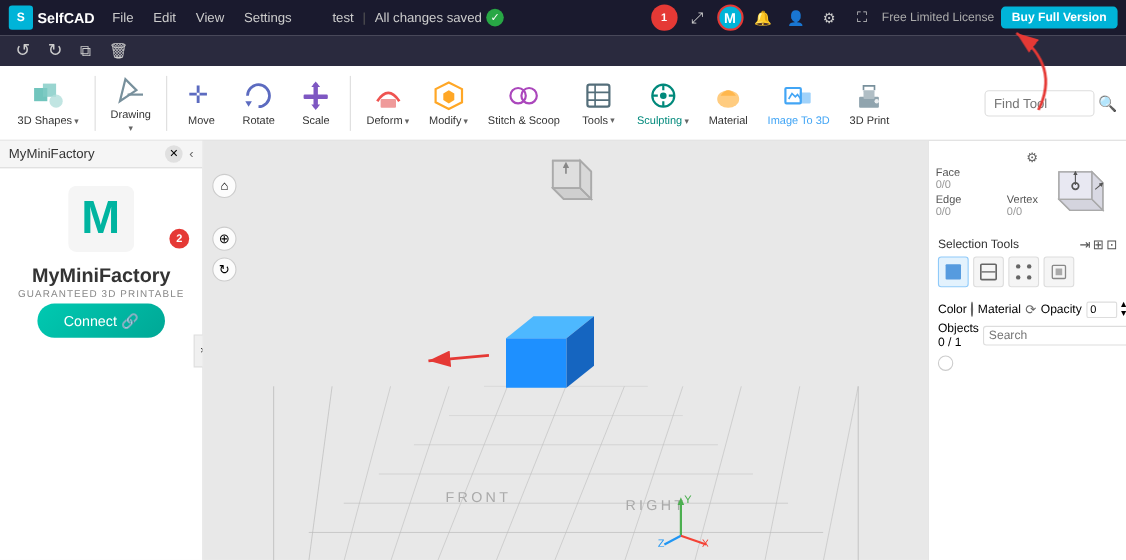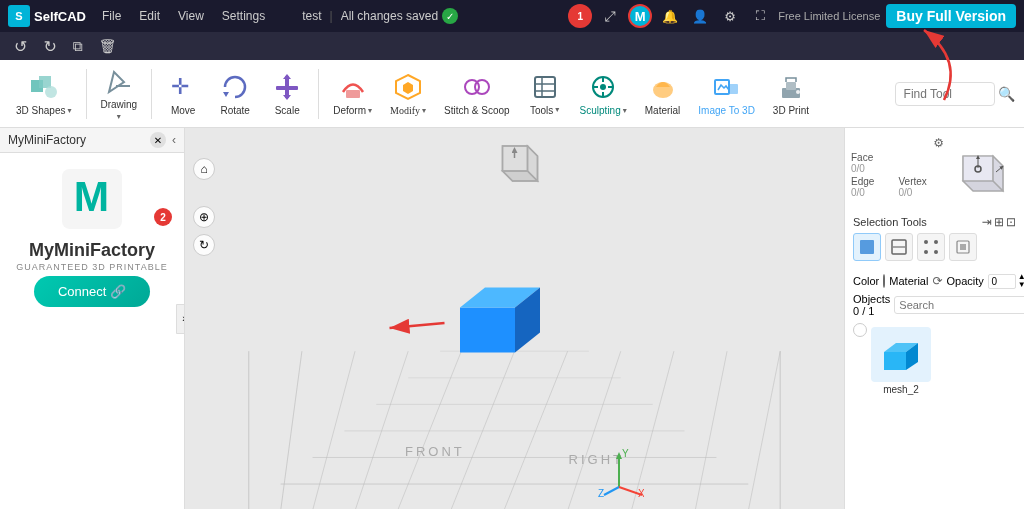--- a/index.html
+++ b/index.html
@@ -20,21 +20,21 @@
     #topbar .menu-item { color: #ccc; padding: 2px 8px; font-size: 12px; cursor: pointer; }
     #topbar .filename { color: #ccc; font-size: 12px; margin-left: 21px; }
     #topbar .separator { color: #555; }
     #topbar .save-status { display: flex; align-items: center; gap: 4px; color: #ccc; font-size: 12px; }
     #topbar .save-check { width: 16px; height: 16px; background: #28a745; border-radius: 50%; display: flex; align-items: center; justify-content: center; color: white; font-size: 10px; }
     #topbar .right-icons { margin-left: auto; display: flex; align-items: center; gap: 6px; }
     #topbar .icon-btn { width: 24px; height: 24px; border-radius: 50%; display: flex; align-items: center; justify-content: center; color: #ccc; font-size: 13px; position: relative; cursor: pointer; }
     #topbar .icon-btn.notification { background: #e53935; color: white; font-size: 10px; font-weight: bold; }
     #topbar .icon-btn.profile { background: #00b4d8; color: white; font-size: 13px; font-weight: bold; border: 2px solid #e53935; }
     #topbar .free-license { color: #aaa; font-size: 11px; }
-    #topbar .buy-btn { background: #00b4d8; color: white; font-size: 14px; font-weight: bold; padding: 4px 10px; border-radius: 4px; cursor: pointer; }
+    #topbar .buy-btn { background: #00b4d8; color: white; font-size: 11px; font-weight: bold; padding: 4px 10px; border-radius: 4px; cursor: pointer; }
 
     
     #toolbar2 {
       height: 28px;
       background: #2a2a3e;
       display: flex;
       align-items: center;
       padding: 0 8px;
       gap: 4px;
     }
@@ -397,21 +397,21 @@
     </div>
   </div>
 
   <div class="tool-item">
     <div class="tool-icon">
       <svg width="30" height="30" viewBox="0 0 30 30">
         <polygon points="15,3 27,9 27,21 15,27 3,21 3,9" fill="none" stroke="#ffa726" stroke-width="2"></polygon>
         <polygon points="15,10 20,13 20,19 15,22 10,19 10,13" fill="#ffa726"></polygon>
       </svg>
     </div>
-    <div style="display:flex; align-items:center; gap:2px;font-family:Liberation Serif, serif;">
+    <div style="display:flex; align-items:center; gap:2px;">
       <span class="tool-label">Modify</span>
       <span class="dropdown-arrow">▾</span>
     </div>
   </div>
 
   <div class="tool-item" style="min-width:70px;">
     <div class="tool-icon">
       <svg width="30" height="30" viewBox="0 0 30 30">
         <circle cx="10" cy="15" r="7" fill="none" stroke="#ab47bc" stroke-width="2"></circle>
         <circle cx="20" cy="15" r="7" fill="none" stroke="#ab47bc" stroke-width="2"></circle>
@@ -612,21 +612,21 @@
   </div>
 
   <div id="right-panel">
 
     <div style="display:flex; align-items:flex-start; padding:4px 2px; gap:4px;">
       <div style="flex:1;">
 
         <div style="display:flex; justify-content:flex-end; margin-bottom:2px;">
           <span class="rp-gear">⚙</span>
         </div>
-        <div style="display:grid; grid-template-columns:1fr 1fr; gap:2px; font-size:10px;">
+        <div style="display:grid; grid-template-columns:1fr; gap:2px; font-size:10px;">
           <div style="grid-column:1/3; font-size:10px; color:#555;">
             <span>Face</span><br>
             <span style="color:#999;">0/0</span>
           </div>
           <div style="font-size:10px; color:#555;">
             <span>Edge</span><br>
             <span style="color:#999;">0/0</span>
           </div>
           <div style="font-size:10px; color:#555;">
             <span>Vertex</span><br>
@@ -711,30 +711,20 @@
 
     <div class="rp-section">
       <div class="objects-header">
         <span style="font-size:11px; font-weight:500;">Objects 0 / 1</span>
         <input type="text" class="objects-search" placeholder="Search" style="">
 
       </div>
 
       <div style="display:flex; align-items:flex-start; padding:4px;">
         <div class="object-radio"></div>
-        <div class="object-item">
-          <div class="object-thumbnail">
-            <svg width="50" height="45" viewBox="0 0 50 45">
-              <polygon points="8,20 30,20 30,38 8,38" fill="#29b6f6"></polygon>
-              <polygon points="8,20 20,11 42,11 30,20" fill="#4fc3f7"></polygon>
-              <polygon points="30,20 42,11 42,30 30,38" fill="#0288d1"></polygon>
-            </svg>
-          </div>
-          <span class="object-name">mesh_2</span>
-        </div>
       </div>
     </div>
   </div>
 </div>
 
 <div style="position:absolute; top:0; right:0; width:300px; height:130px; pointer-events:none;">
   <svg width="300" height="130" viewBox="0 0 300 130">
     <defs>
       <marker id="arrowhead2" markerWidth="8" markerHeight="6" refX="8" refY="3" orient="auto">
         <polygon points="0 0, 8 3, 0 6" fill="#e53935"></polygon>

